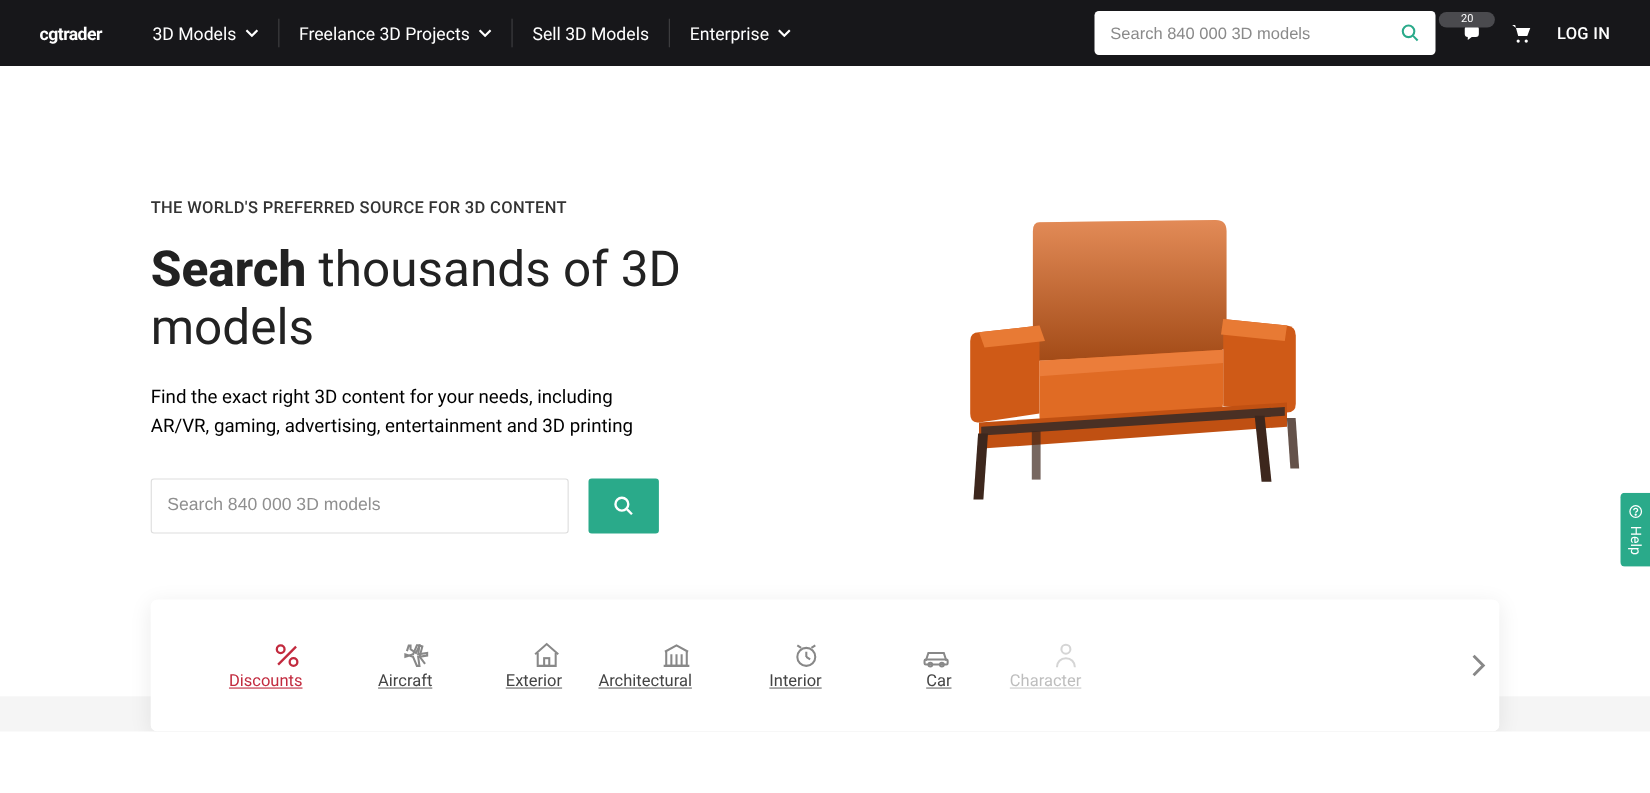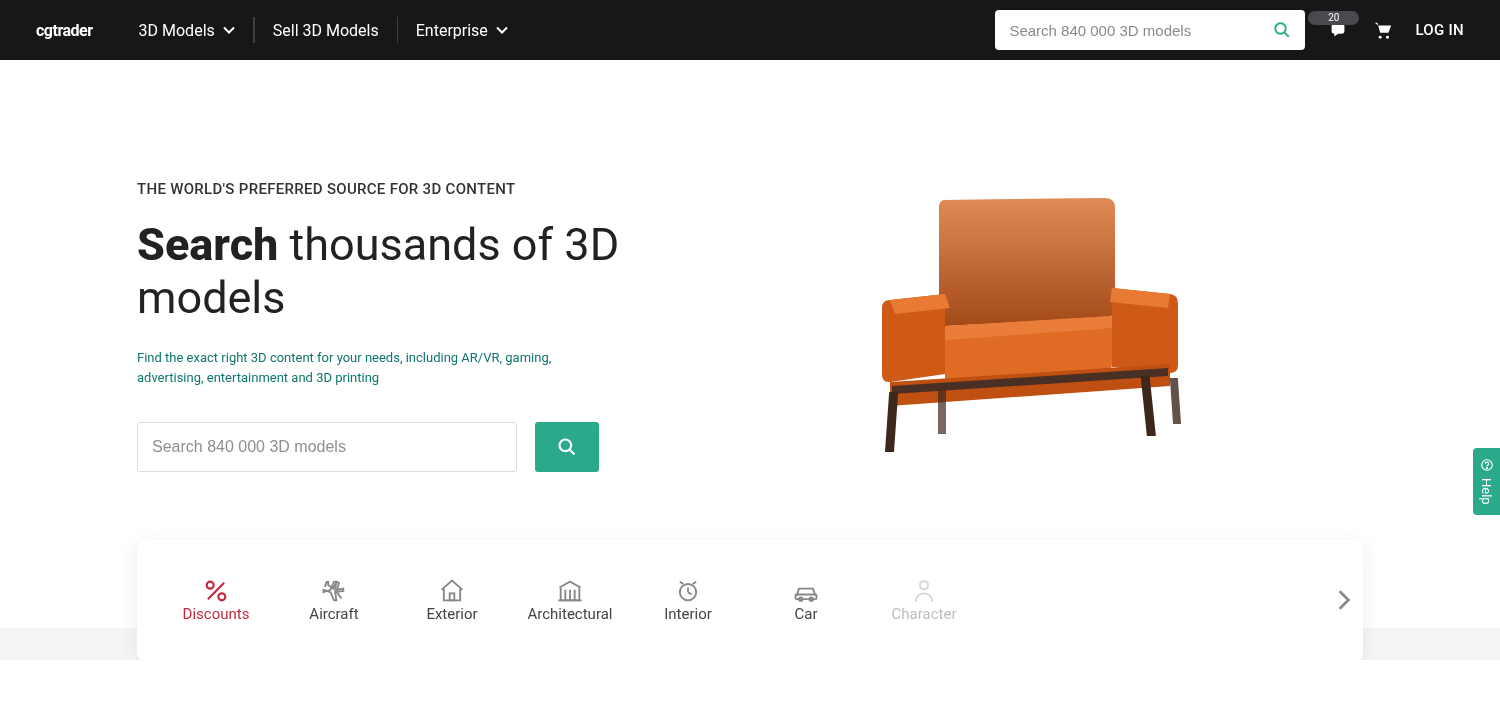--- a/index.html
+++ b/index.html
@@ -19,34 +19,34 @@
 .icon-btn { cursor: pointer; position: relative; color: #fff; display: flex; align-items: center; }
 .badge { position: absolute; top: -8px; right: -10px; background: #4a4a4e; color: #fff; font-size: 10px; border-radius: 9px; padding: 1px 20px; line-height: 1.2; }
 .login { font-size: 15px; font-weight: 500; cursor: pointer; letter-spacing: 0.3px; }
 
 
 .hero { display: flex; padding: 120px 0 60px 0; max-width: 1226px; margin: 0 auto; position: relative; gap: 40px; }
 .hero-left { flex: 0 0 520px; }
 .eyebrow { font-size: 15px; letter-spacing: 0.3px; color: #333; margin-bottom: 20px; font-weight: 500; }
 .hero-title { font-size: 45px; line-height: 1.18; font-weight: 400; color: #222; margin-bottom: 24px; }
 .hero-title strong { font-weight: 800; }
-.hero-sub { font-size: 13px; line-height: 1.55; color: #0f766e; margin-bottom: 34px; max-width: 440px; }
+.hero-sub { font-size: 17px; line-height: 1.55; color: #000000; margin-bottom: 34px; max-width: 440px; }
 .hero-search-row { display: flex; gap: 18px; }
 .hero-search { border: 1px solid #ddd; border-radius: 3px; width: 380px; height: 50px; display: flex; align-items: center; padding: 0 14px; }
 .hero-search input { border: none; outline: none; flex: 1; font-size: 16px; }
 .hero-search input::placeholder { color: #8f8f8f; }
 .hero-search-btn { background: #2aaa8a; width: 64px; height: 50px; border-radius: 3px; display: flex; align-items: center; justify-content: center; cursor: pointer; }
 .hero-right { flex: 1; display: flex; align-items: center; justify-content: center; }
 .chair-wrap { width: 340px; height: 300px; position: relative; }
 
 
 .cats-outer { position: relative; max-width: 1226px; margin: 0 auto; }
 .cats-bg { position: absolute; left: -200px; right: -200px; top: 88px; bottom: -200px; background: #f5f5f5; z-index: -1; }
 .cats { background: #fff; border-radius: 6px; box-shadow: 0 4px 20px rgba(0,0,0,0.08); height: 120px; display: flex; align-items: center; padding: 0 20px; position: relative; overflow: hidden; }
-.cat { flex: 0 0 118px; display: flex; flex-direction: column; align-items: center; cursor: pointer; color: #6b6b6b; }
+.cat { flex: 0 0 118px; display: flex; flex-direction: column; align-items: flex-end; cursor: pointer; color: #6b6b6b; text-decoration: underline; }
 .cat.active { color: #c22a3e; }
 .cat-label { font-size: 15px; color: #444; }
 .cat.active .cat-label { color: #c22a3e; }
 .cats-next { position: absolute; right: 12px; top: 50%; transform: translateY(-50%); cursor: pointer; color: #888; }
 
 
 .help-tab { position: fixed; right: 0; top: 448px; background: #2aaa8a; color: #fff; writing-mode: vertical-rl; padding: 10px 6px; border-radius: 4px 0 0 4px; font-size: 13px; display: flex; align-items: center; gap: 6px; cursor: pointer; }
 
 svg { display: block; }
 </style>
@@ -58,20 +58,28 @@
   <div class="nav">
     <div class="nav-item">
       <span>3D Models</span>
       <span class="chev-down">
         <svg width="12" height="8" viewBox="0 0 12 8" fill="none">
             <path d="M1 1.5L6 6.5L11 1.5" stroke="#fff" stroke-width="2"></path>
           </svg>
       </span>
     </div>
     <div class="nav-sep"></div>
+    <div class="nav-item">
+      <span>Freelance 3D Projects</span>
+      <span class="chev-down">
+        <svg width="12" height="8" viewBox="0 0 12 8" fill="none">
+            <path d="M1 1.5L6 6.5L11 1.5" stroke="#fff" stroke-width="2"></path>
+          </svg>
+      </span>
+    </div>
     <div class="nav-sep"></div>
     <div class="nav-item">
       <span>Sell 3D Models</span>
     </div>
     <div class="nav-sep"></div>
     <div class="nav-item">
       <span>Enterprise</span>
       <span class="chev-down">
         <svg width="12" height="8" viewBox="0 0 12 8" fill="none">
             <path d="M1 1.5L6 6.5L11 1.5" stroke="#fff" stroke-width="2"></path>

